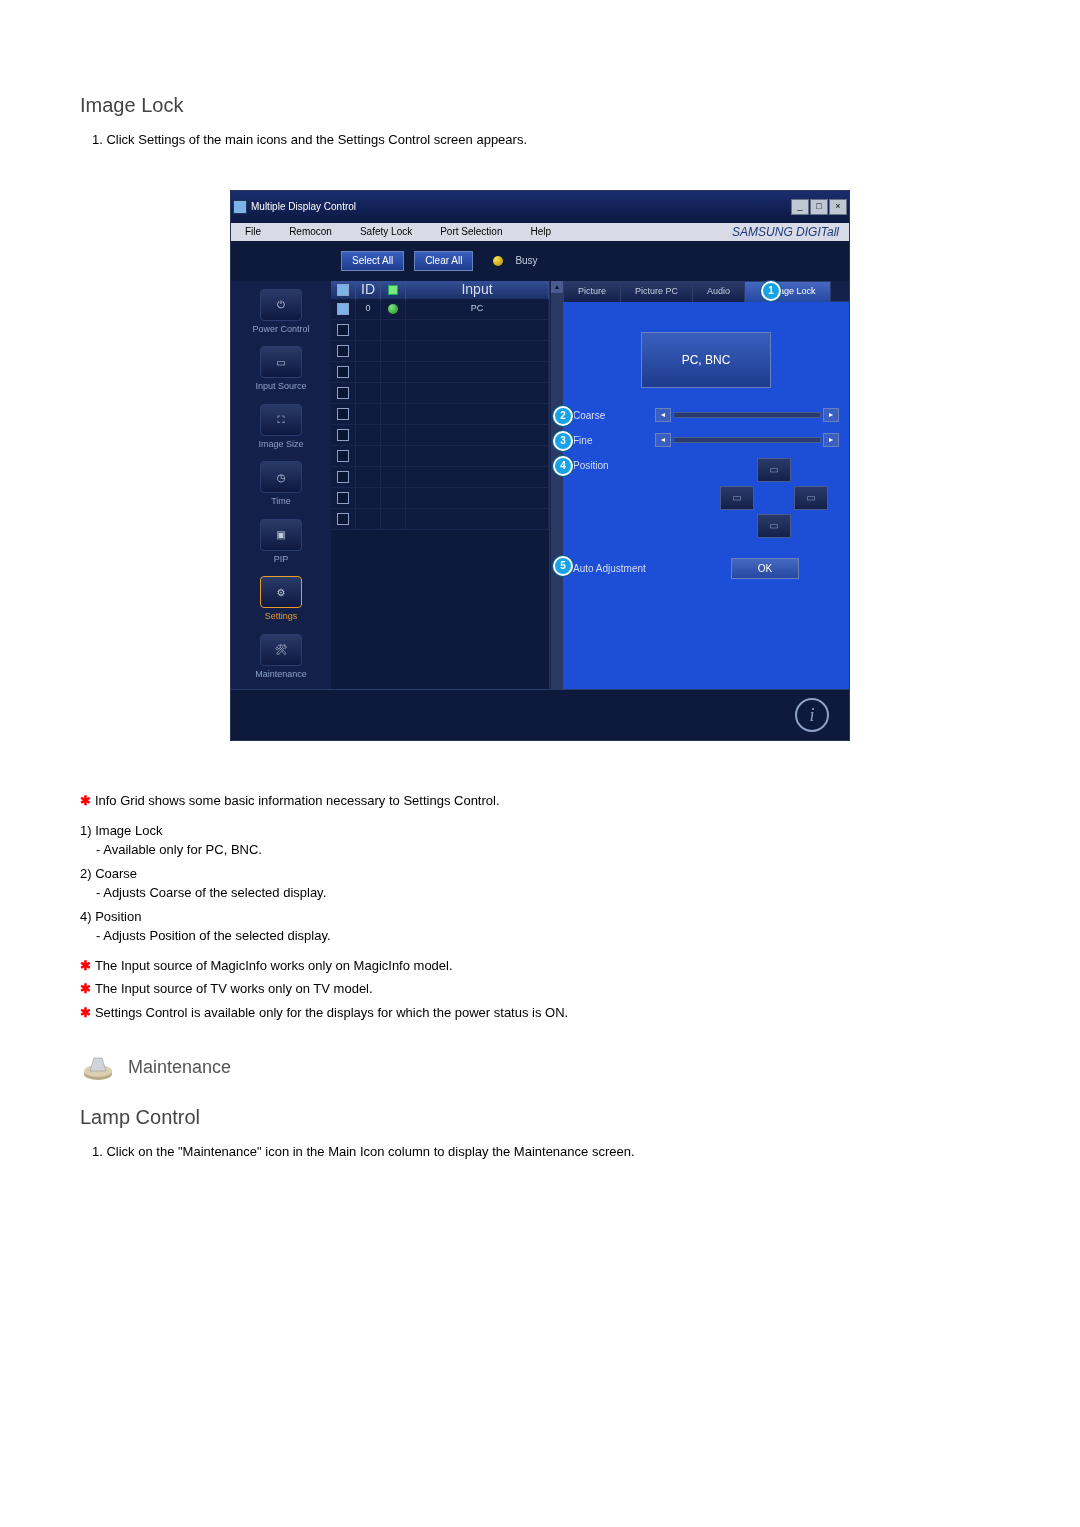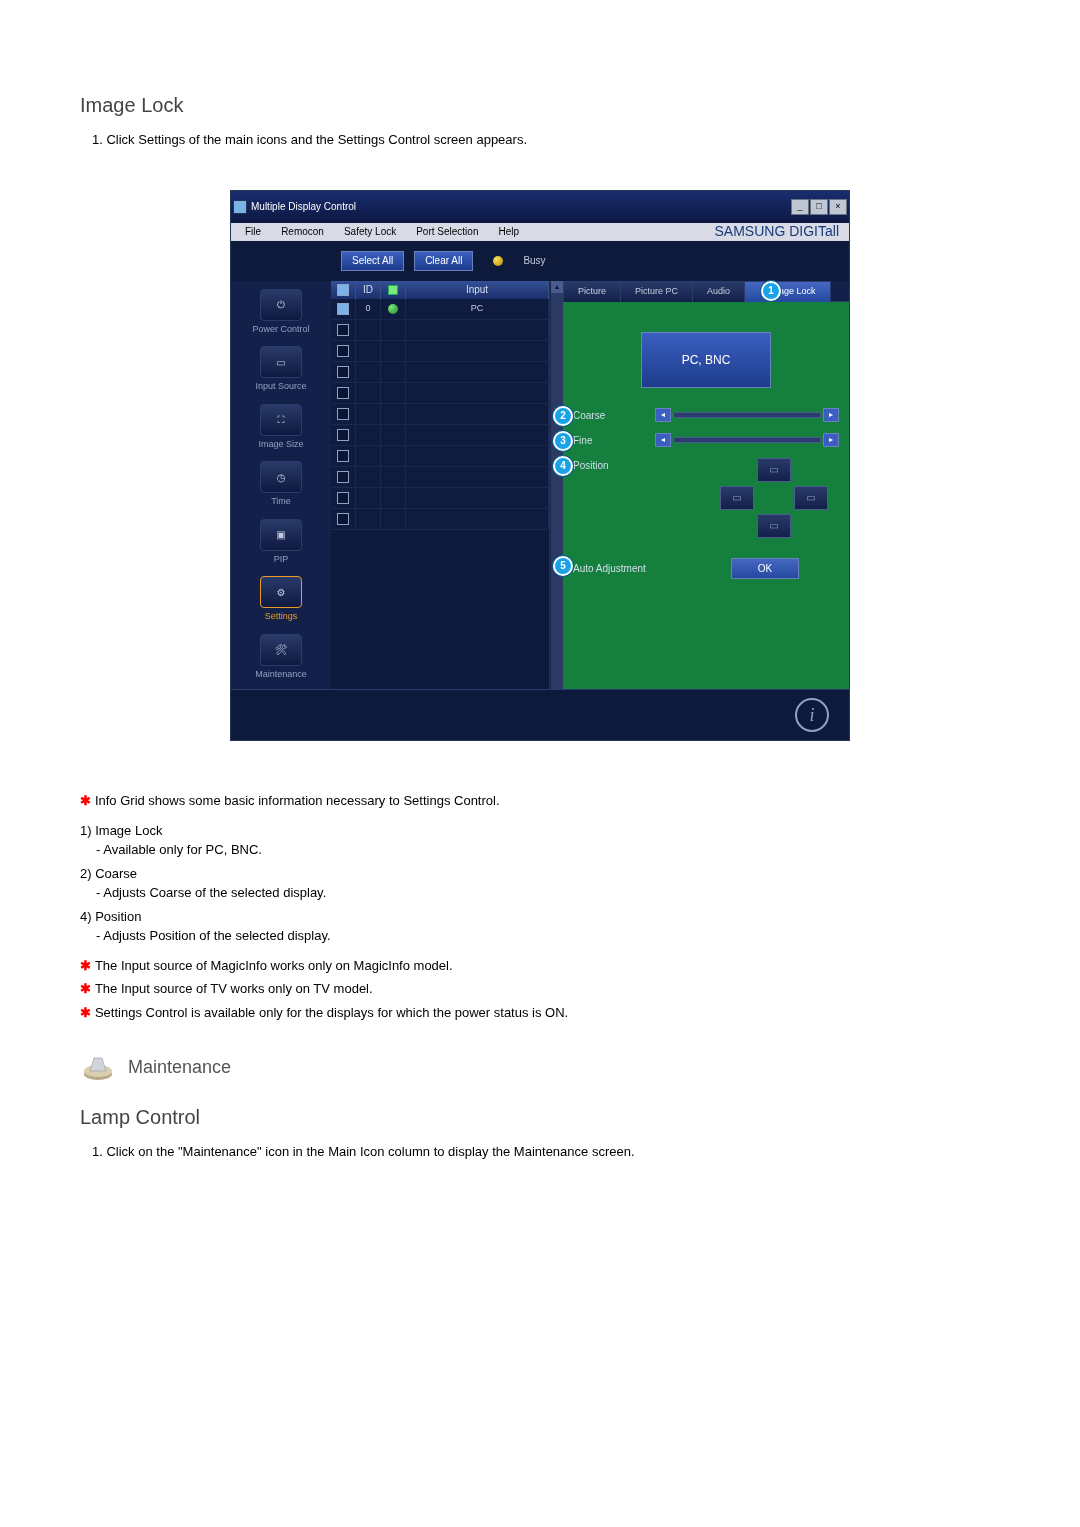--- a/index.html
+++ b/index.html
@@ -11,47 +11,47 @@
 .olitem{margin:4px 0 4px 0}
 .sub{margin-left:16px}
 .section-h{font-family:Verdana,Geneva,sans-serif;font-size:18px;color:#555;margin:30px 0 20px 0;display:flex;align-items:center;gap:12px}
 
 
 .ss{width:618px;margin:40px auto 50px auto;border:1px solid #2a3655;background:#0f1b3a;font-size:10px;color:#c3ccdf;box-shadow:0 0 0 1px #000 inset}
 .titlebar{display:flex;align-items:center;background:linear-gradient(#1a2e6e,#0c1740);height:32px;padding:0 2px;color:#fff}
 .titlebar .ticon{width:12px;height:12px;background:#7bb3e8;margin-right:4px;border:1px solid #235}
 .winbtns{margin-left:auto;display:flex;gap:1px}
 .winbtn{width:16px;height:14px;background:#bfc7d3;color:#000;display:flex;align-items:center;justify-content:center;font-size:9px;border:1px solid #6a7488}
-.menubar{display:flex;background:#d8dbe5;color:#000;height:18px;align-items:center;padding:0 4px;gap:0}
+.menubar{display:flex;background:#d8dbe5;color:#000;height:18px;align-items:center;padding:0 4px;gap:8px}
 .menubar .mitem{padding:0 10px;height:100%;display:flex;align-items:center}
-.brand{margin-left:auto;font-size:14px;color:#193a7a;padding-right:6px}
+.brand{margin-left:auto;font-size:12px;color:#193a7a;font-style:italic;padding-right:6px}
 .topbar{display:flex;align-items:center;background:#0e1a3b;padding:10px 10px 10px 110px;gap:10px}
 .btn3d{background:linear-gradient(#3a5fc0,#1d3c8c);color:#fff;border:1px solid #6a82bb;height:18px;padding:0 10px;display:flex;align-items:center;font-size:10px}
-.busy{display:flex;align-items:center;gap:20px;margin-left:10px}
+.busy{display:flex;align-items:center;gap:12px;margin-left:10px}
 .busy-dot{width:10px;height:10px;border-radius:50%;background:radial-gradient(circle at 30% 30%,#f7e35a,#b48a00)}
 .body{display:flex}
 .sidebar{width:100px;background:#13204a;padding:6px 0;display:flex;flex-direction:column;gap:6px;align-items:center}
 .sitem{display:flex;flex-direction:column;align-items:center;width:100%;padding:2px 0}
 .sicon{width:40px;height:30px;border:1px solid #2a3c6e;background:linear-gradient(#2a3a68,#0e1940);border-radius:4px;display:flex;align-items:center;justify-content:center}
 .slabel{font-size:9px;color:#8ea1c7;margin-top:2px}
 .sitem.active .sicon{border-color:#e79b2a}
 .sitem.active .slabel{color:#e79b2a}
 .grid-wrap{width:218px;background:#0e1a3b;border-right:1px solid #233258}
 .grid-head{display:flex;background:linear-gradient(#334f96,#1b306a);height:18px;align-items:center}
-.gh{border-right:1px solid #3a4d7c;height:100%;display:flex;align-items:center;justify-content:center;font-size:10px;color:#d6def0}
+.gh{border-right:1px solid #3a4d7c;height:100%;display:flex;align-items:center;justify-content:center;font-size:14px;color:#d6def0}
 .gh.c1{width:24px}.gh.c2{width:24px}.gh.c3{width:24px}.gh.c4{flex:1}
 .gr{display:flex;height:20px;align-items:center;background:#0f1c40;border-bottom:1px solid #1a2750}
 .gc{border-right:1px solid #1a2750;height:100%;display:flex;align-items:center;justify-content:center;font-size:9px}
 .gc.c1{width:24px}.gc.c2{width:24px}.gc.c3{width:24px}.gc.c4{flex:1}
 .chk{width:10px;height:10px;border:1px solid #8ea1c7;background:#0a1533}
 .chk.on{background:#7bb3e8}
 .led{width:10px;height:10px;border-radius:50%;background:radial-gradient(circle at 30% 30%,#7be87e,#1d8c1f)}
 .scrollbar{width:12px;background:#2b3a63;border-left:1px solid #1a2750;display:flex;flex-direction:column}
 .sarrow{height:12px;background:#4a5c8f;display:flex;align-items:center;justify-content:center;color:#0a1533;font-size:8px}
-.panel{flex:1;background:#15803d;padding:0;position:relative}
+.panel{flex:1;background:#1d4ed8;padding:0;position:relative}
 .tabs{display:flex;height:20px;background:#13204a;border-bottom:1px solid #2a3c6e}
 .tab{padding:0 14px;display:flex;align-items:center;background:linear-gradient(#2a3a68,#13204a);border:1px solid #2a3c6e;border-bottom:none;font-size:9px;color:#c3ccdf;height:20px;margin-right:-1px}
 .tab.active{background:linear-gradient(#4668c0,#2548a0);color:#fff;position:relative}
 .callout{width:16px;height:16px;border-radius:50%;background:#18a3e8;border:2px solid #fff;color:#fff;display:inline-flex;align-items:center;justify-content:center;font-weight:bold;font-size:10px;box-shadow:0 0 0 1px #0a5e8d;position:absolute}
 .pbody{padding:30px 10px 10px 10px}
 .pcbnc{display:flex;justify-content:center;margin-bottom:20px}
 .pcbnc-lab{background:linear-gradient(#3a5fc0,#1d3c8c);border:1px solid #6a82bb;padding:18px 40px;font-size:12px;color:#fff}
 .ctrl-row{display:flex;align-items:center;margin:10px 0;gap:8px}
 .ctrl-lab{width:74px;font-size:10px;color:#d6def0}
 .slider{display:flex;align-items:center;gap:2px;flex:1}

